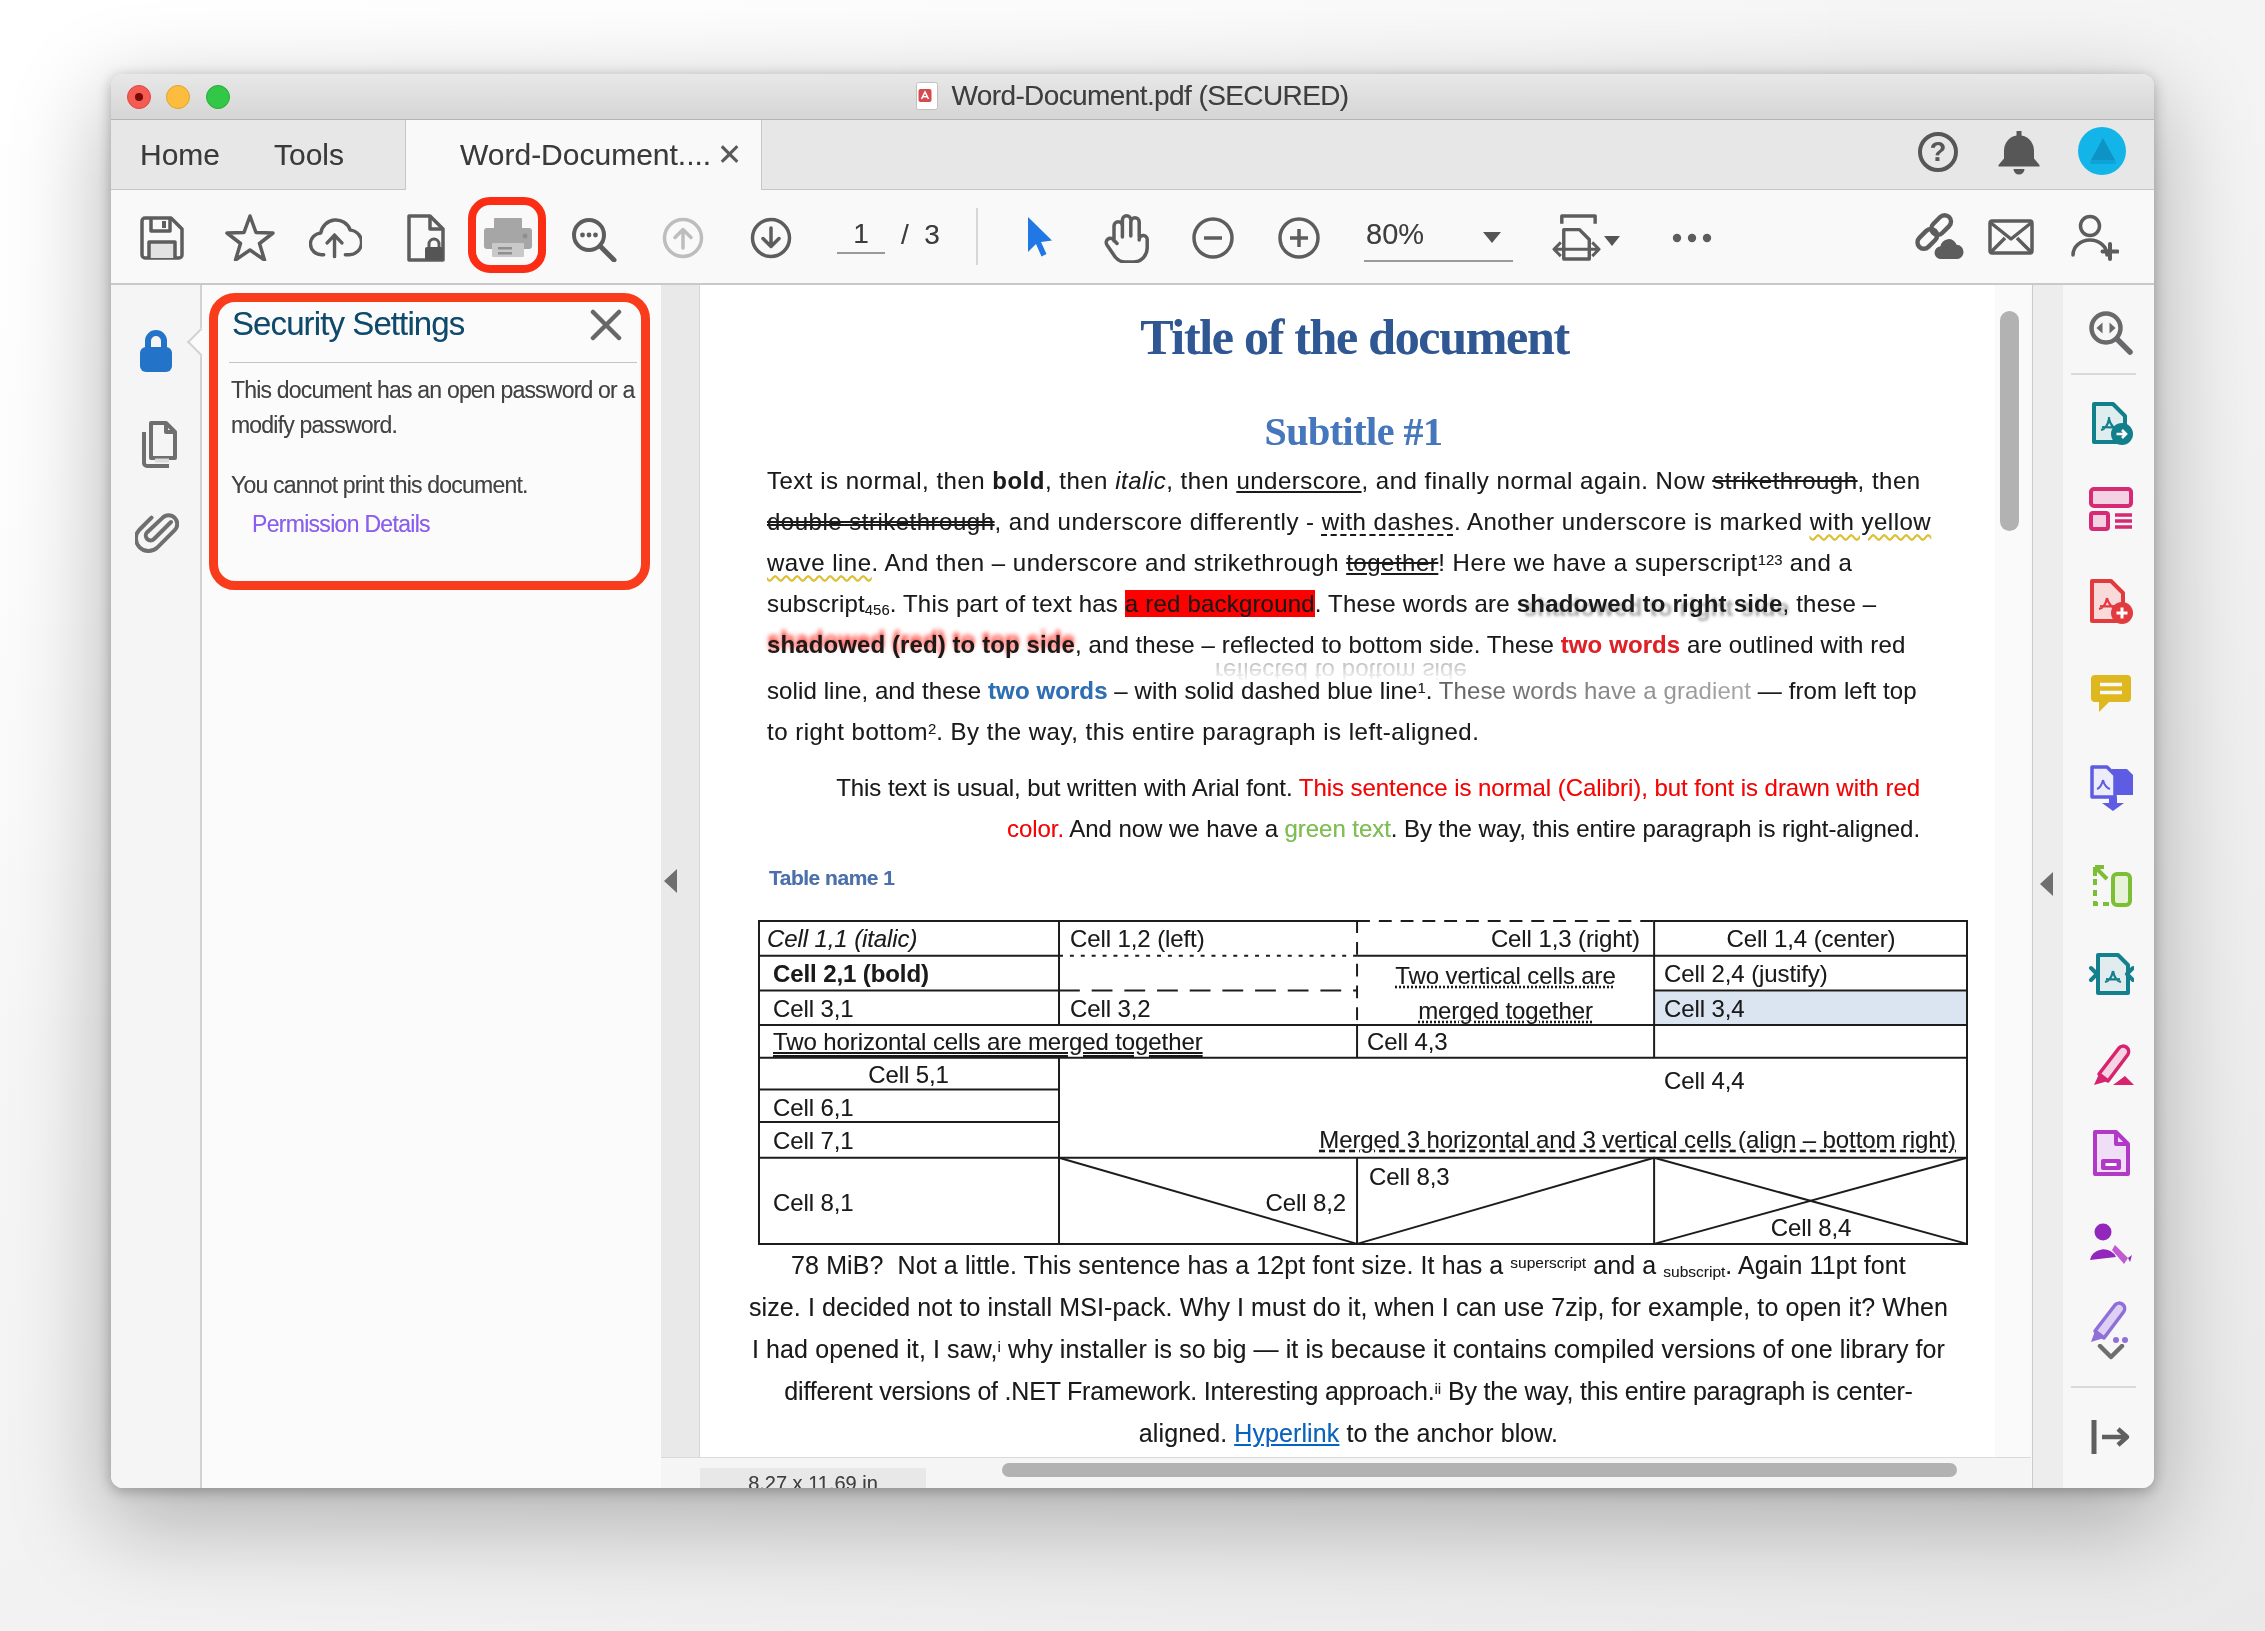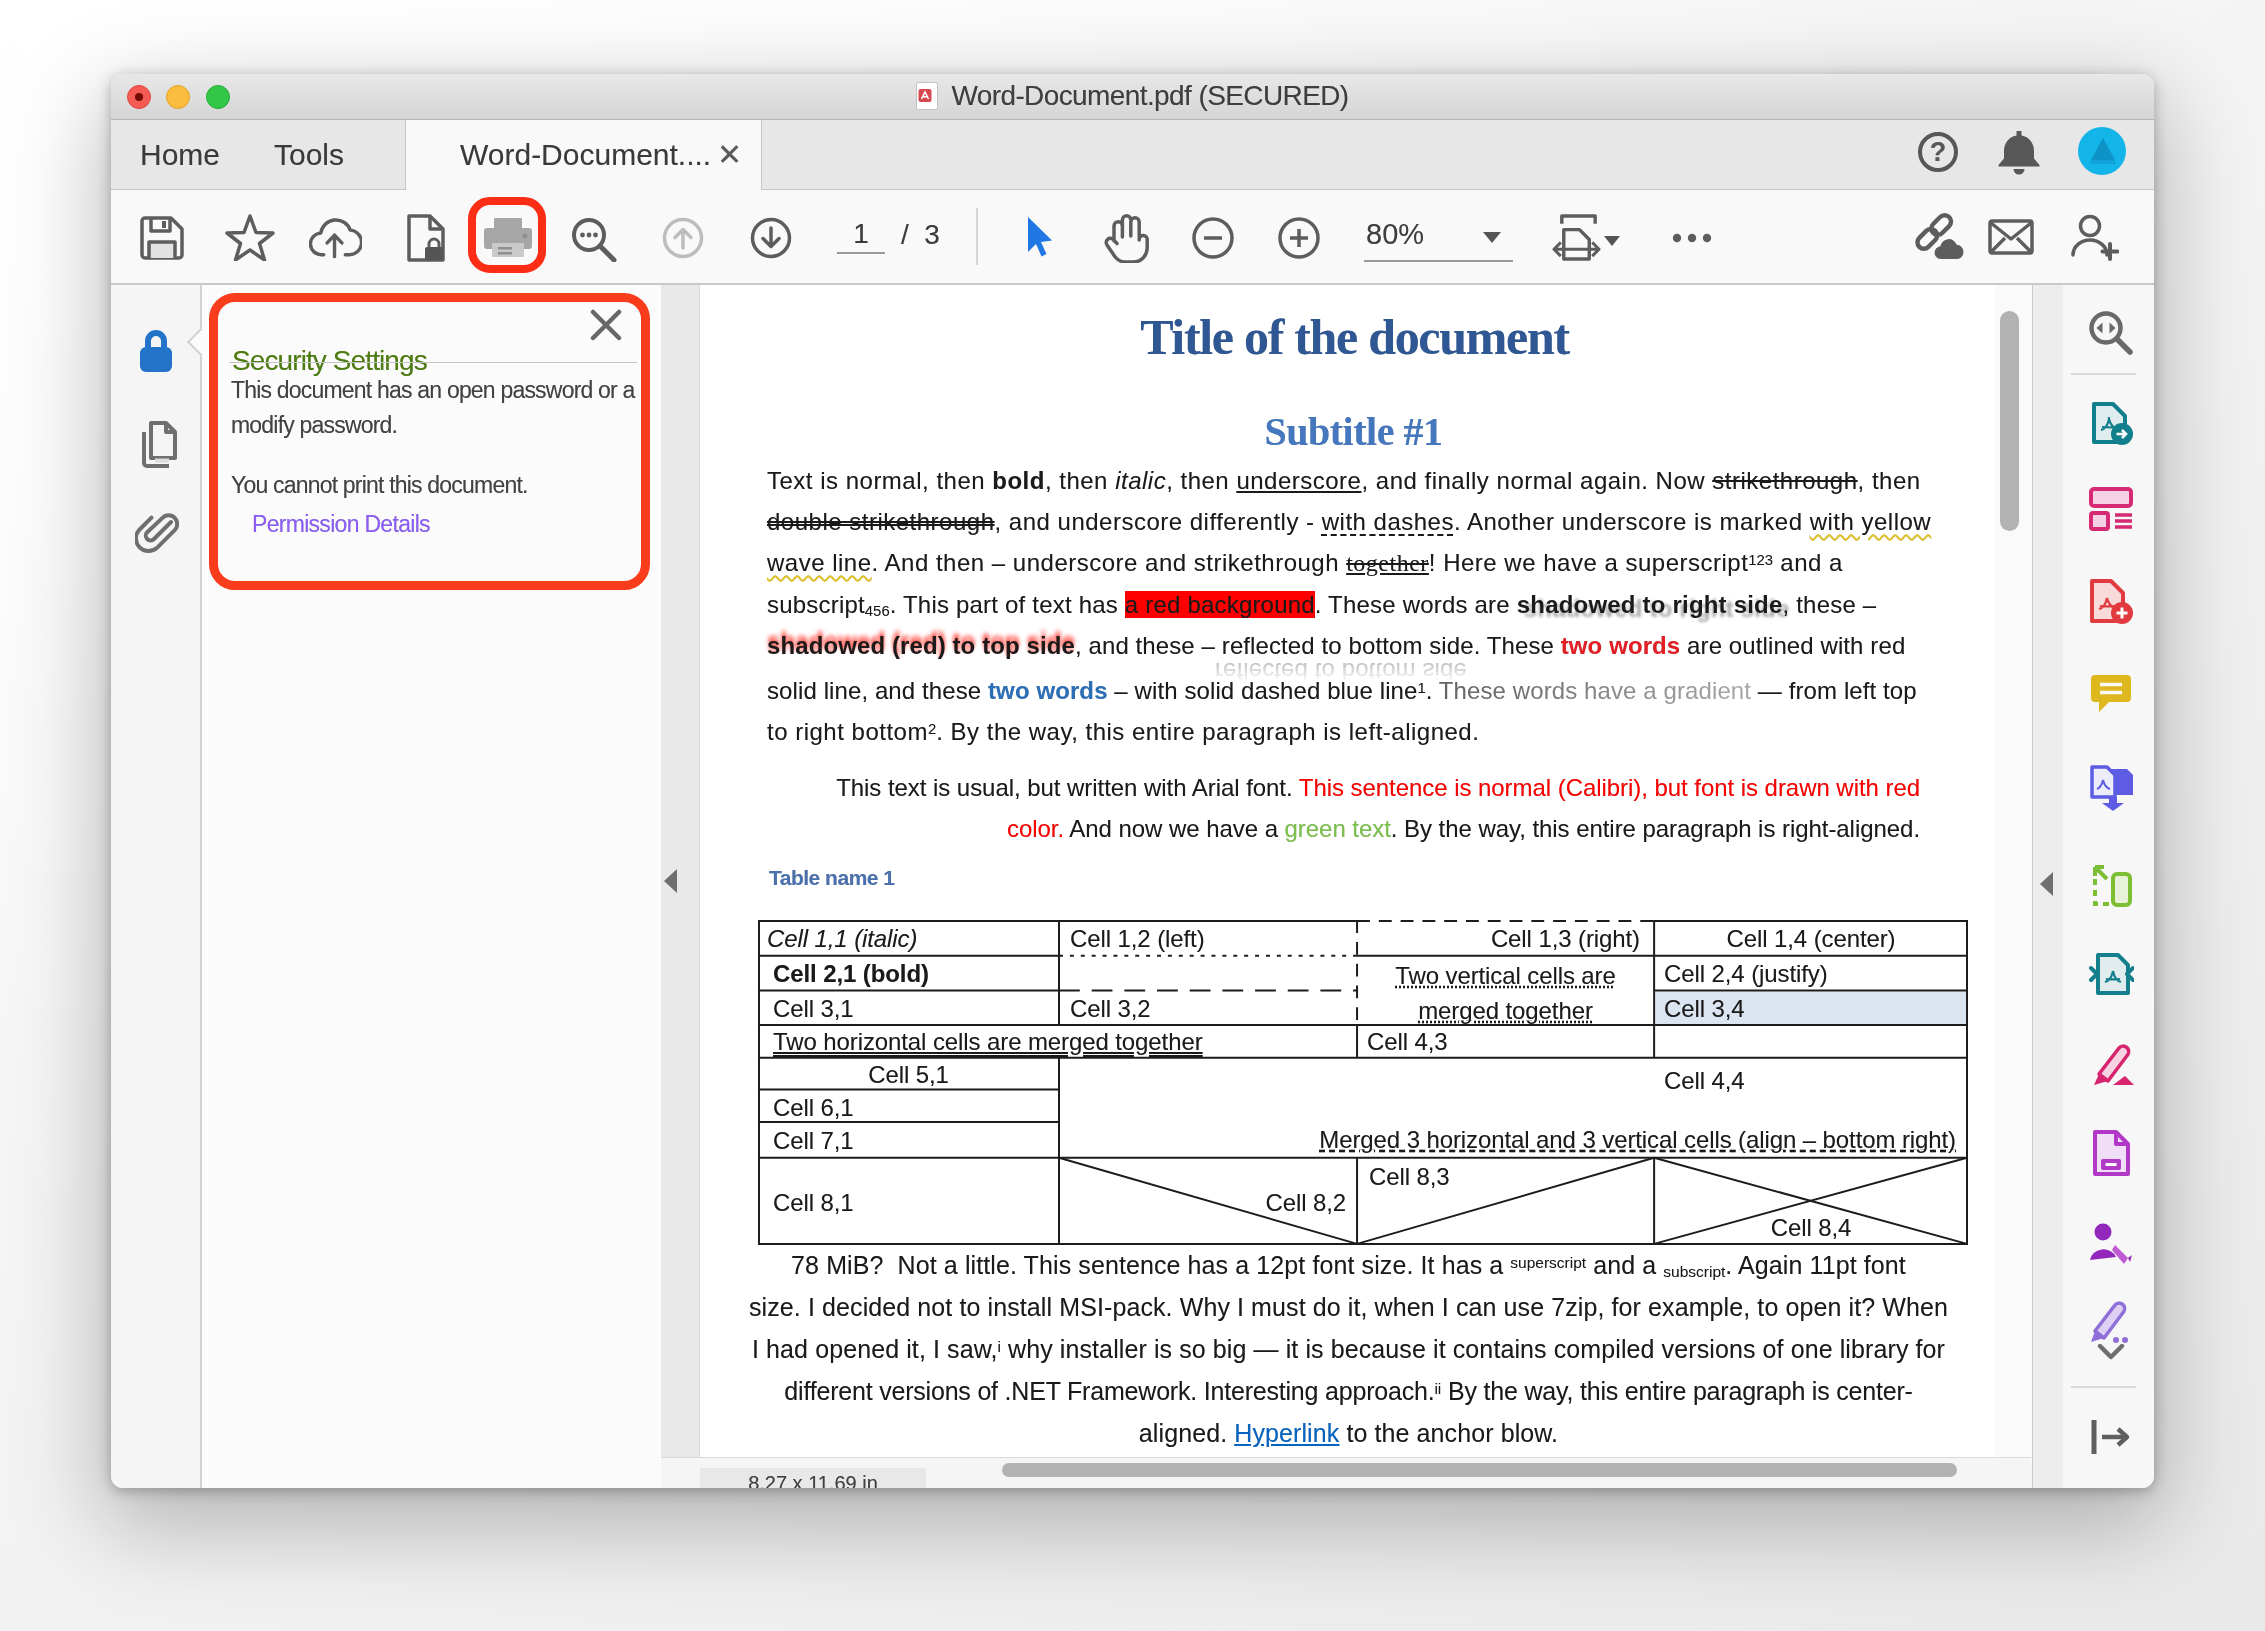--- a/index.html
+++ b/index.html
@@ -64,21 +64,21 @@
 #vscroll-area { position:absolute; right:0; top:0; width:36px; height:1172px; background:#fafafa; }
 #vthumb { position:absolute; left:5px; top:26px; width:19px; height:220px; background:#b2b2b2; border-radius:10px; }
 #rightbar { position:absolute; left:1921px; top:0; width:123px; height:1203px; background:#f7f7f7; border-left:1px solid #cacaca; }
 #rgutter { position:absolute; left:0; top:0; width:30px; height:1203px; background:#ededed; }
 .collapse-tri { width:0; height:0; border-top:12px solid transparent; border-bottom:12px solid transparent; border-right:13px solid #6f6f6f; position:absolute; }
 
 #bstrip { position:absolute; left:550px; top:1383px; width:1370px; height:31px; background:#f5f5f5; border-top:1px solid #dadada; }
 #sizebox { position:absolute; left:39px; top:10px; width:226px; height:30px; background:#e8e8e8; font-size:20px; color:#404040; text-align:center; line-height:30px; }
 #hthumb { position:absolute; left:341px; top:5px; width:955px; height:14px; background:#b2b2b2; border-radius:8px; }
 
-#sp-title { position:absolute; left:30px; top:22px; font-size:28px; line-height:1; letter-spacing:-0.9px; color:#4d7c0f;margin-top:40px; }
+#sp-title { position:absolute; left:30px; top:22px; font-size:33px; line-height:1; letter-spacing:-0.9px; color:#0c4a6e; }
 #sp-x { position:absolute; left:388px; top:24px; }
 #sp-hr { position:absolute; left:27px; top:77px; width:408px; height:1px; background:#c4c4c4; }
 #sp-p1 { position:absolute; left:29px; top:88px; width:416px; font-size:23px; line-height:35px; letter-spacing:-0.8px; color:#424242; }
 #sp-p2 { position:absolute; left:29px; top:189px; font-size:23px; line-height:1; letter-spacing:-0.8px; color:#424242; }
 #sp-link { position:absolute; left:50px; top:228px; font-size:23px; line-height:1; letter-spacing:-0.7px; color:#8b5cf6; }
 #redring-panel {
   position:absolute; left:7px; top:8px; width:441px; height:297px;
   border:9px solid #f93c1b; border-radius:26px; z-index:6;
 }
 
@@ -90,21 +90,21 @@
 #p1b { left:67px; top:385px; letter-spacing:0.5px; }
 #p2 { left:0px; top:482px; width:1220px; text-align:right; letter-spacing:-0.05px; }
 #tname { left:69px; top:582px; font-size:21px; line-height:1; letter-spacing:-0.5px; font-weight:bold; color:#4a70ae; }
 #p3 { left:0px; top:959px; width:1297px; text-align:center; font-size:25px; line-height:42px; color:#1a1a1a; letter-spacing:0.1px; white-space:nowrap; }
 .tcell { font-size:24px; line-height:1; color:#1a1a1a; letter-spacing:-0.1px; white-space:nowrap; }
 .body-txt sup, #p3 sup { font-size:0.62em; vertical-align:baseline; position:relative; top:-0.42em; letter-spacing:0; line-height:0; }
 .body-txt sub, #p3 sub { font-size:0.62em; vertical-align:baseline; position:relative; top:0.2em; letter-spacing:0; line-height:0; }
 .dbl-strike { text-decoration:line-through; text-decoration-style:double;margin-top:28px; }
 .u-dash { text-decoration:underline; text-decoration-style:dashed; text-decoration-thickness:2px; text-underline-offset:4px; }
 .u-wave { text-decoration:underline wavy #e3c221; text-decoration-thickness:2px; text-underline-offset:4px; }
-.u-strike { text-decoration:underline line-through;font-family:Liberation Serif, serif; }
+.u-strike { text-decoration:underline line-through; }
 .redbg { background:#fe0000; }
 .sh-right { text-shadow:7px 4px 3px #a8a8a8; }
 .sh-top { text-shadow:0 -5px 4px rgba(253,45,35,0.9), 0 -1px 2px rgba(253,90,80,0.55); }
 .red-w { color:#e31e24; }
 .blue-w { color:#2c6fb7; }
 .grad-w { background:linear-gradient(100deg, #8c8c8c 5%, #e6e6e6 95%); -webkit-background-clip:text; background-clip:text; color:transparent; }
 .redtxt { color:#fe0000; }
 .greentxt { color:#7cc14c; }
 .hlink { color:#0563c1; text-decoration:underline; }
 .u-dot { text-decoration:underline; text-decoration-style:dotted; }

